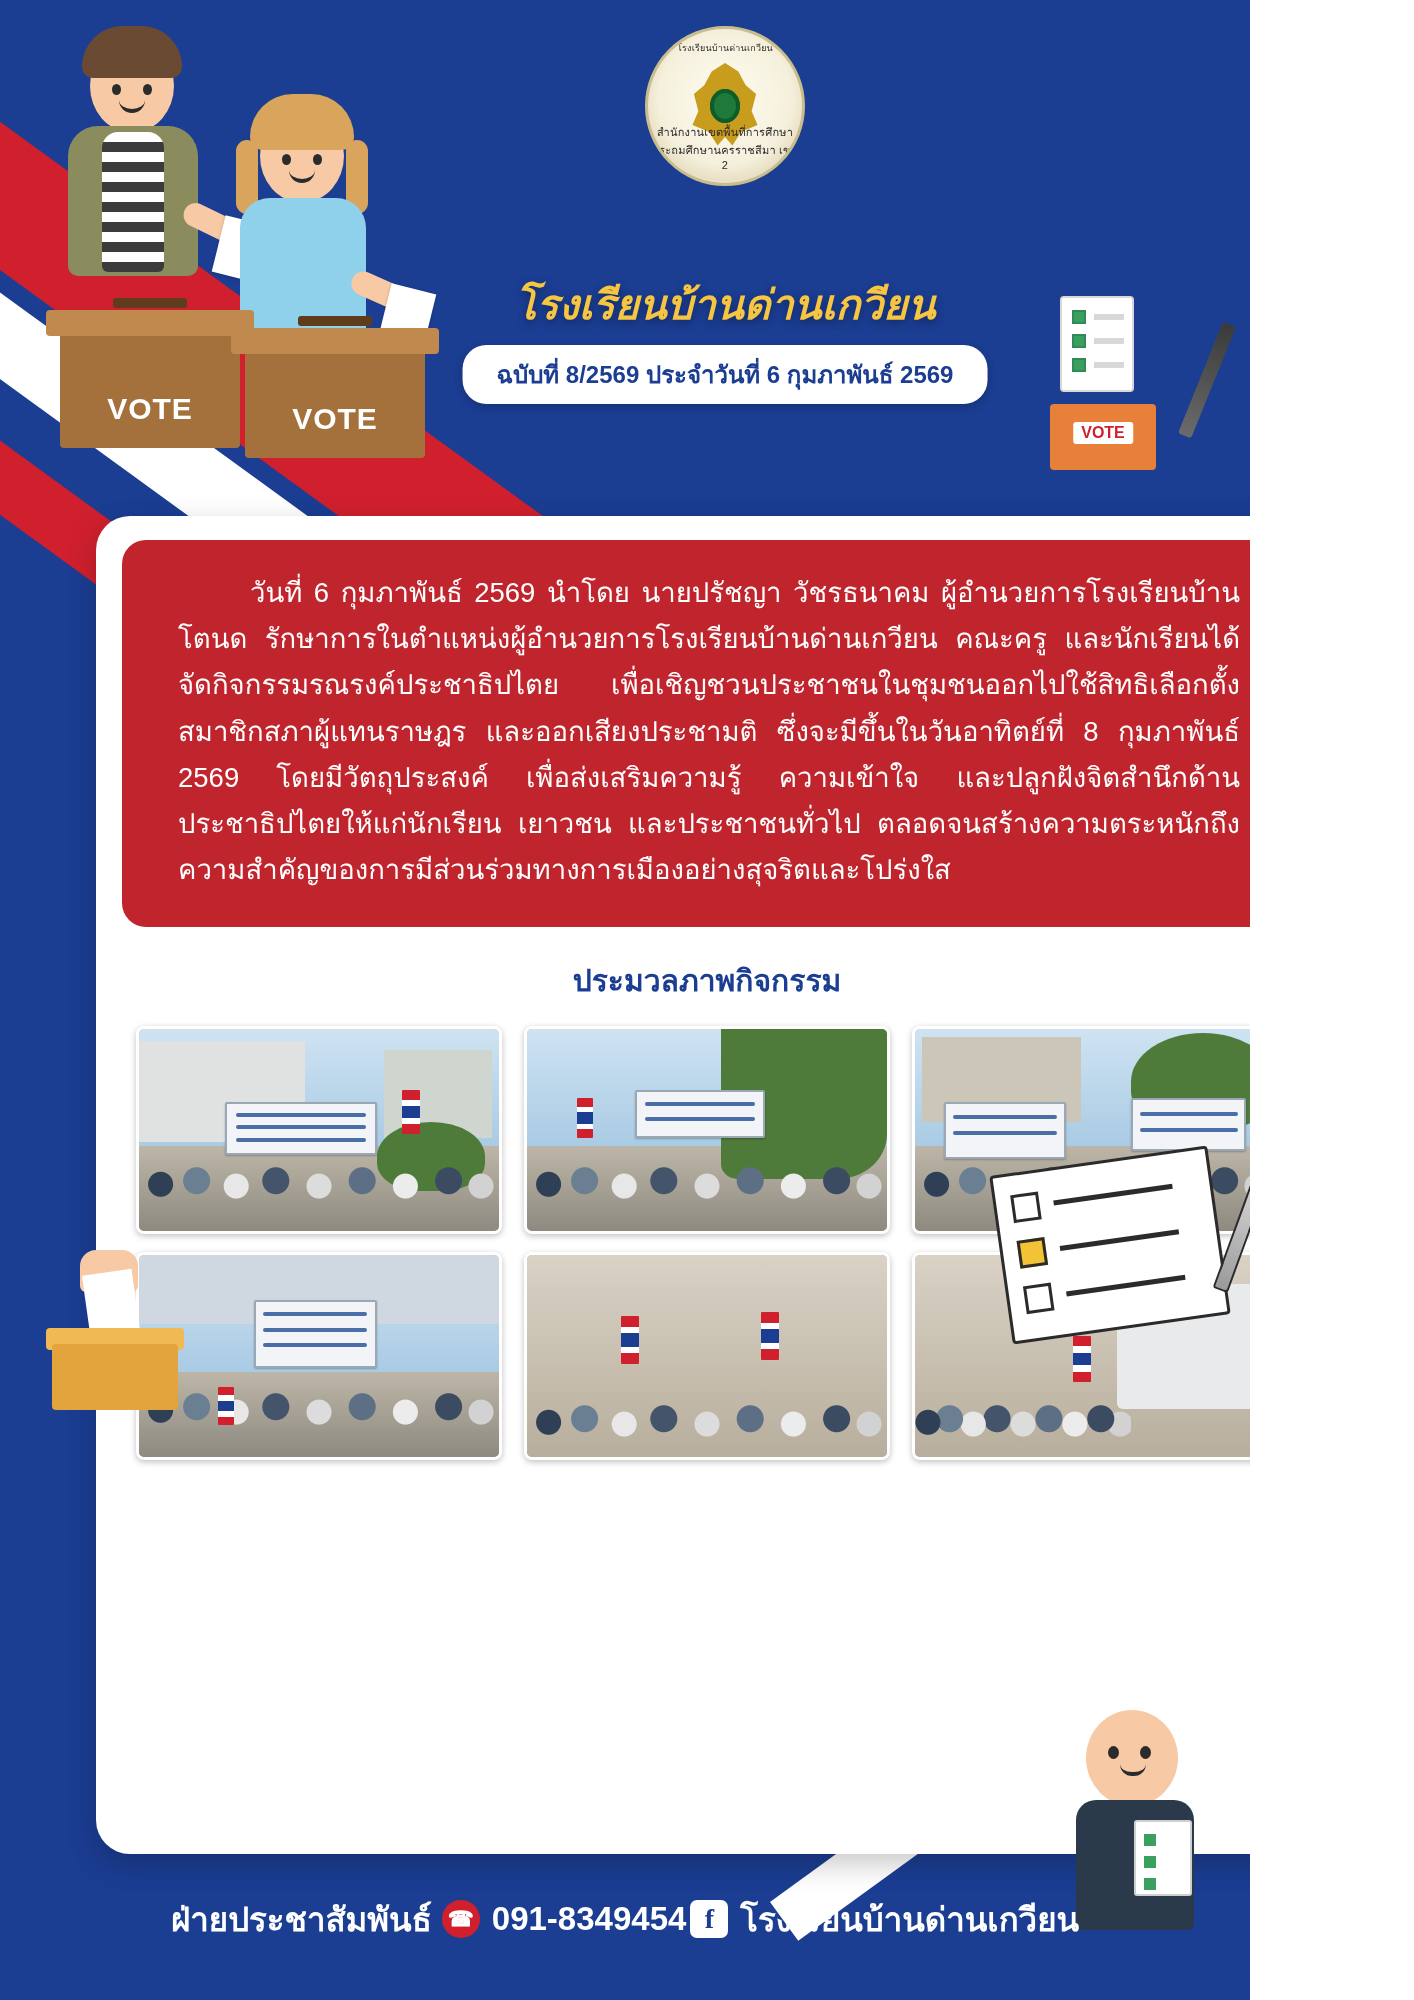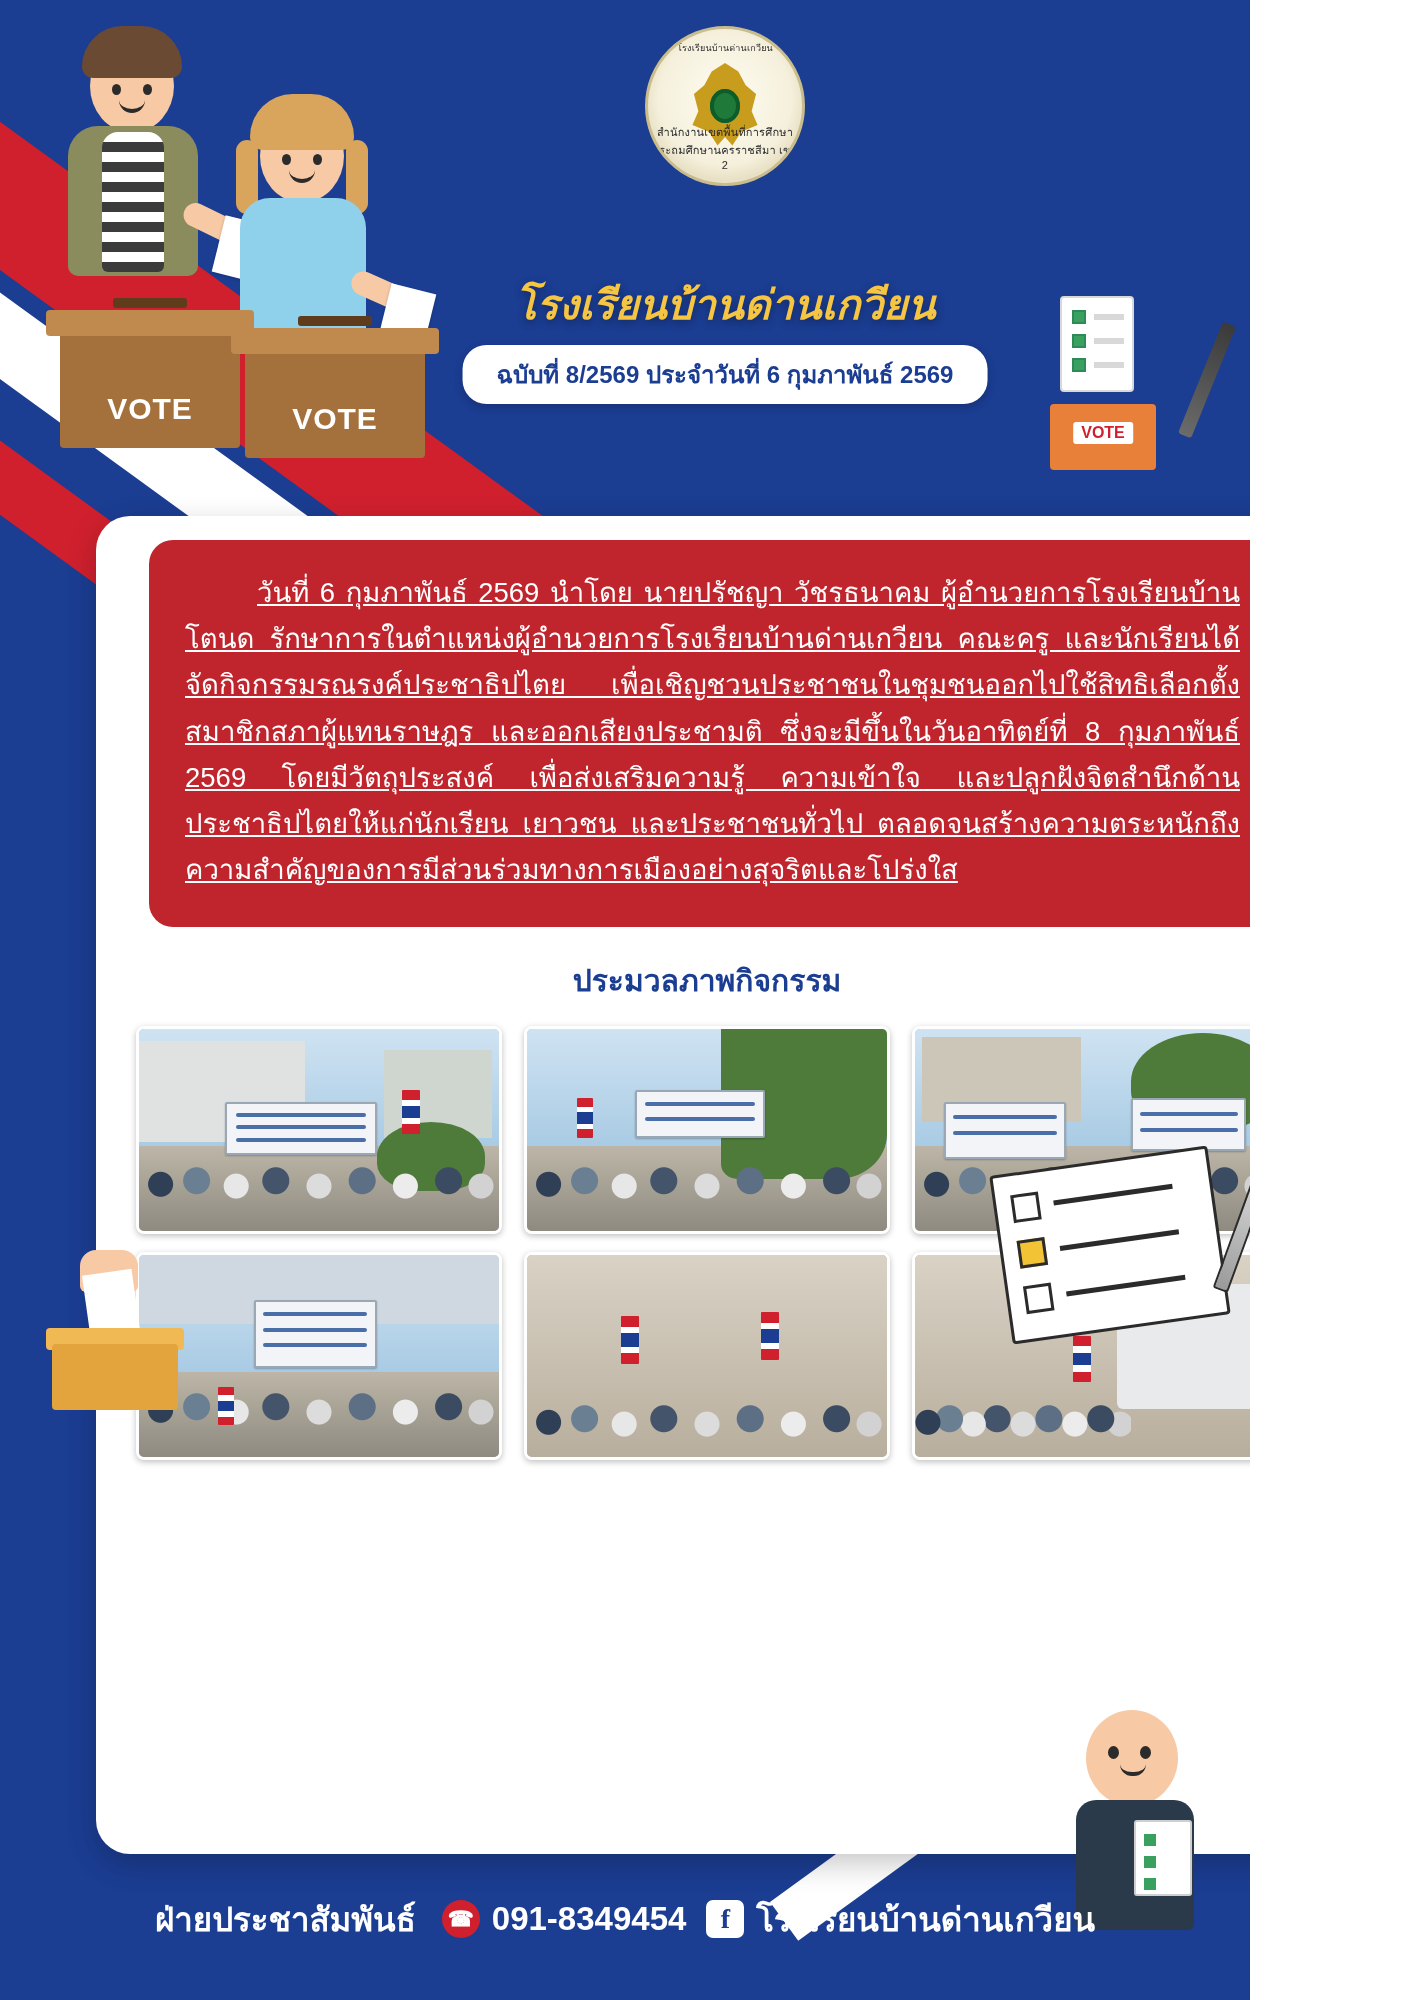--- a/index.html
+++ b/index.html
@@ -312,30 +312,29 @@
     margin-top: 36px;
     text-align: center;
     color: #1b3d92;
     font-weight: bold;
     font-size: 37px;
     line-height: 1.36;
     padding: 0 34px;
   }
   .headline .l2 { display: block; }
   .redbox {
-    margin: 24px 38px 0 53px;
+    margin: 24px 38px 0 26px;
     background: #c0242c;
     border-radius: 24px;
-    padding: 30px 40px 34px 36px;
+    padding: 30px 40px 34px 56px;
     color: #ffffff;
     font-size: 27.5px;
     line-height: 1.68;
     text-align: justify;
     text-justify: inter-word;
-    text-decoration: underline;
   }
   .redbox p { text-indent: 72px; }
   .gallery-title {
     margin-top: 30px;
     text-align: center;
     color: #1b3d92;
     font-weight: bold;
     font-size: 30px;
   }
   .grid {
@@ -410,21 +409,21 @@
 
   
   .footer {
     position: absolute;
     left: 0; right: 0;
     bottom: 36px;
     height: 90px;
     display: flex;
     align-items: center;
     justify-content: center;
-    gap: 20px;
+    gap: 4px;
     color: #ffffff;
     font-size: 33px;
     font-weight: bold;
   }
   .footer .dept { margin-right: 6px; }
   .phone-ico {
     width: 38px; height: 38px;
     border-radius: 50%;
     background: #d0202e;
     display: inline-flex; align-items: center; justify-content: center;

